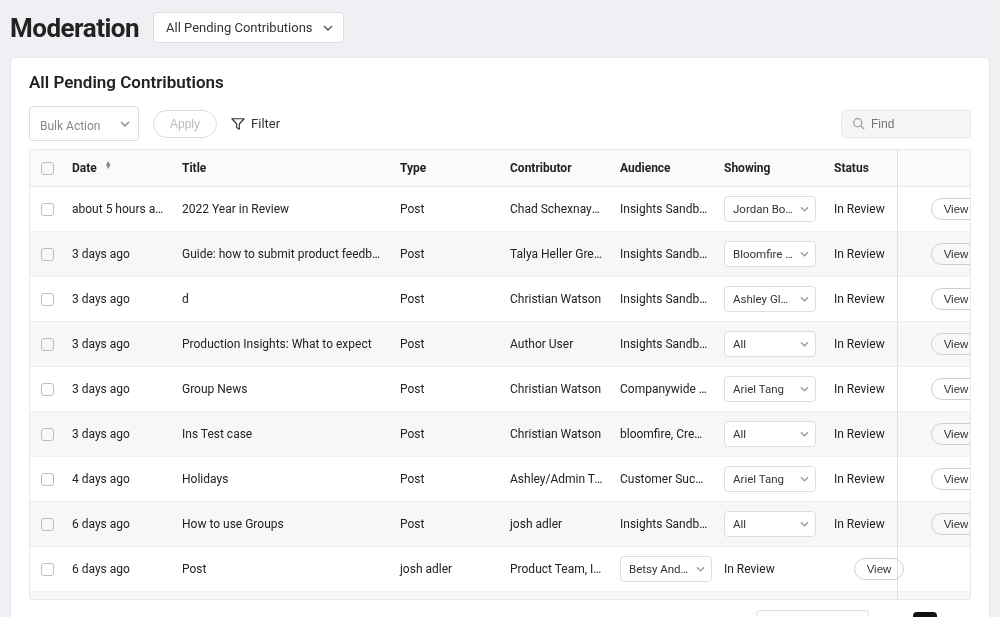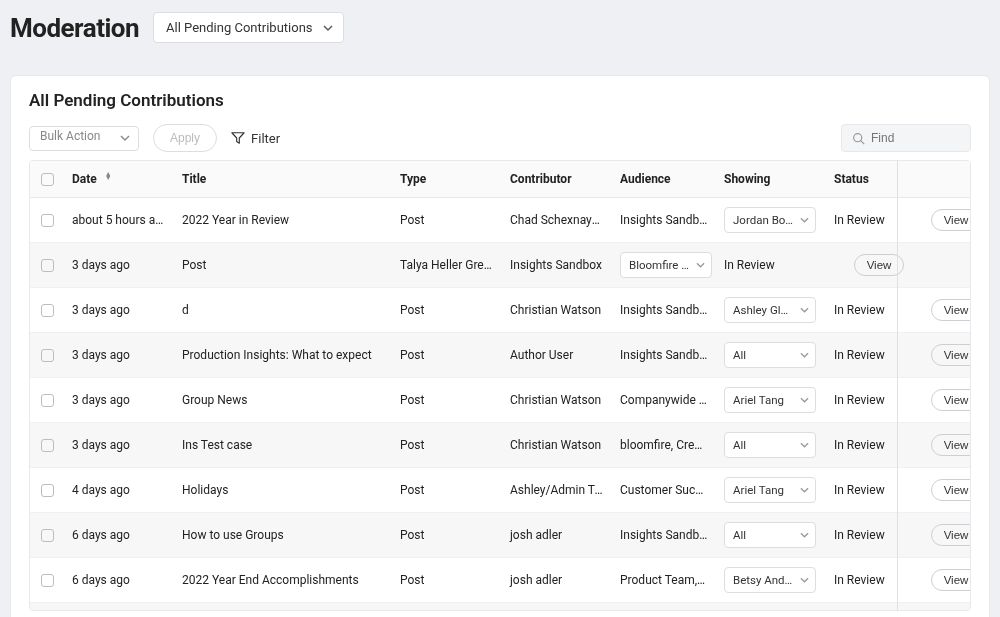--- a/index.html
+++ b/index.html
@@ -12,21 +12,21 @@
 .page {
   width: 1000px;
   height: 617px;
   position: relative;
   overflow: hidden;
 }
 .header {
   display: flex;
   align-items: center;
   gap: 14px;
-  padding: 12px 14px 32px 10px;
+  padding: 12px 14px 14px 10px;
 }
 .header h1 {
   font-size: 26px;
   font-weight: 700;
   letter-spacing: -0.5px;
 }
 .scope-select {
   background: #fff;
   border: 1px solid #dcdde1;
   border-radius: 4px;
@@ -57,21 +57,21 @@
 }
 .toolbar {
   display: flex;
   align-items: center;
   gap: 14px;
   margin-bottom: 8px;
 }
 .bulk-select {
   border: 1px solid #dcdde1;
   border-radius: 4px;
-  padding: 2px 28px 7px 10px;
+  padding: 12px 28px 7px 10px;
   font-size: 12px;
   color: #888;
   position: relative;
   width: 110px;
   cursor: pointer;
   background: #fff;
 }
 .bulk-select .chev { position:absolute; right:8px; top:50%; transform:translateY(-50%); color:#888;}
 .apply-btn {
   border: 1px solid #dcdde1;
@@ -298,20 +298,21 @@
               <div class="td">In Review</div>
               <div class="td viewcell">
                 <button class="view-btn">View</button>
               </div>
             </div>
             <div class="trow">
               <div class="td">
                 <div class="checkbox"></div>
               </div>
               <div class="td">3 days ago</div>
+              <div class="td">Guide: how to submit product feedback</div>
               <div class="td">Post</div>
               <div class="td">Talya Heller Greenbe…</div>
               <div class="td">Insights Sandbox</div>
               <div class="td">
                 <div class="approver-dd"><span>Bloomfire Amb…</span><span class="chev">
                     <svg width="9" height="9" viewBox="0 0 10 10">
                       <path d="M1 3 L5 7 L9 3" stroke="#999" stroke-width="1.4" fill="none"></path>
                     </svg>
                   </span></div>
               </div>
@@ -444,21 +445,20 @@
               <div class="td">In Review</div>
               <div class="td viewcell">
                 <button class="view-btn">View</button>
               </div>
             </div>
             <div class="trow">
               <div class="td">
                 <div class="checkbox"></div>
               </div>
               <div class="td">6 days ago</div>
-              <div class="td">2022 Year End Accomplishments</div>
               <div class="td">Post</div>
               <div class="td">josh adler</div>
               <div class="td">Product Team, Insig…</div>
               <div class="td">
                 <div class="approver-dd"><span>Betsy Anderson</span><span class="chev">
                     <svg width="9" height="9" viewBox="0 0 10 10">
                       <path d="M1 3 L5 7 L9 3" stroke="#999" stroke-width="1.4" fill="none"></path>
                     </svg>
                   </span></div>
               </div>

